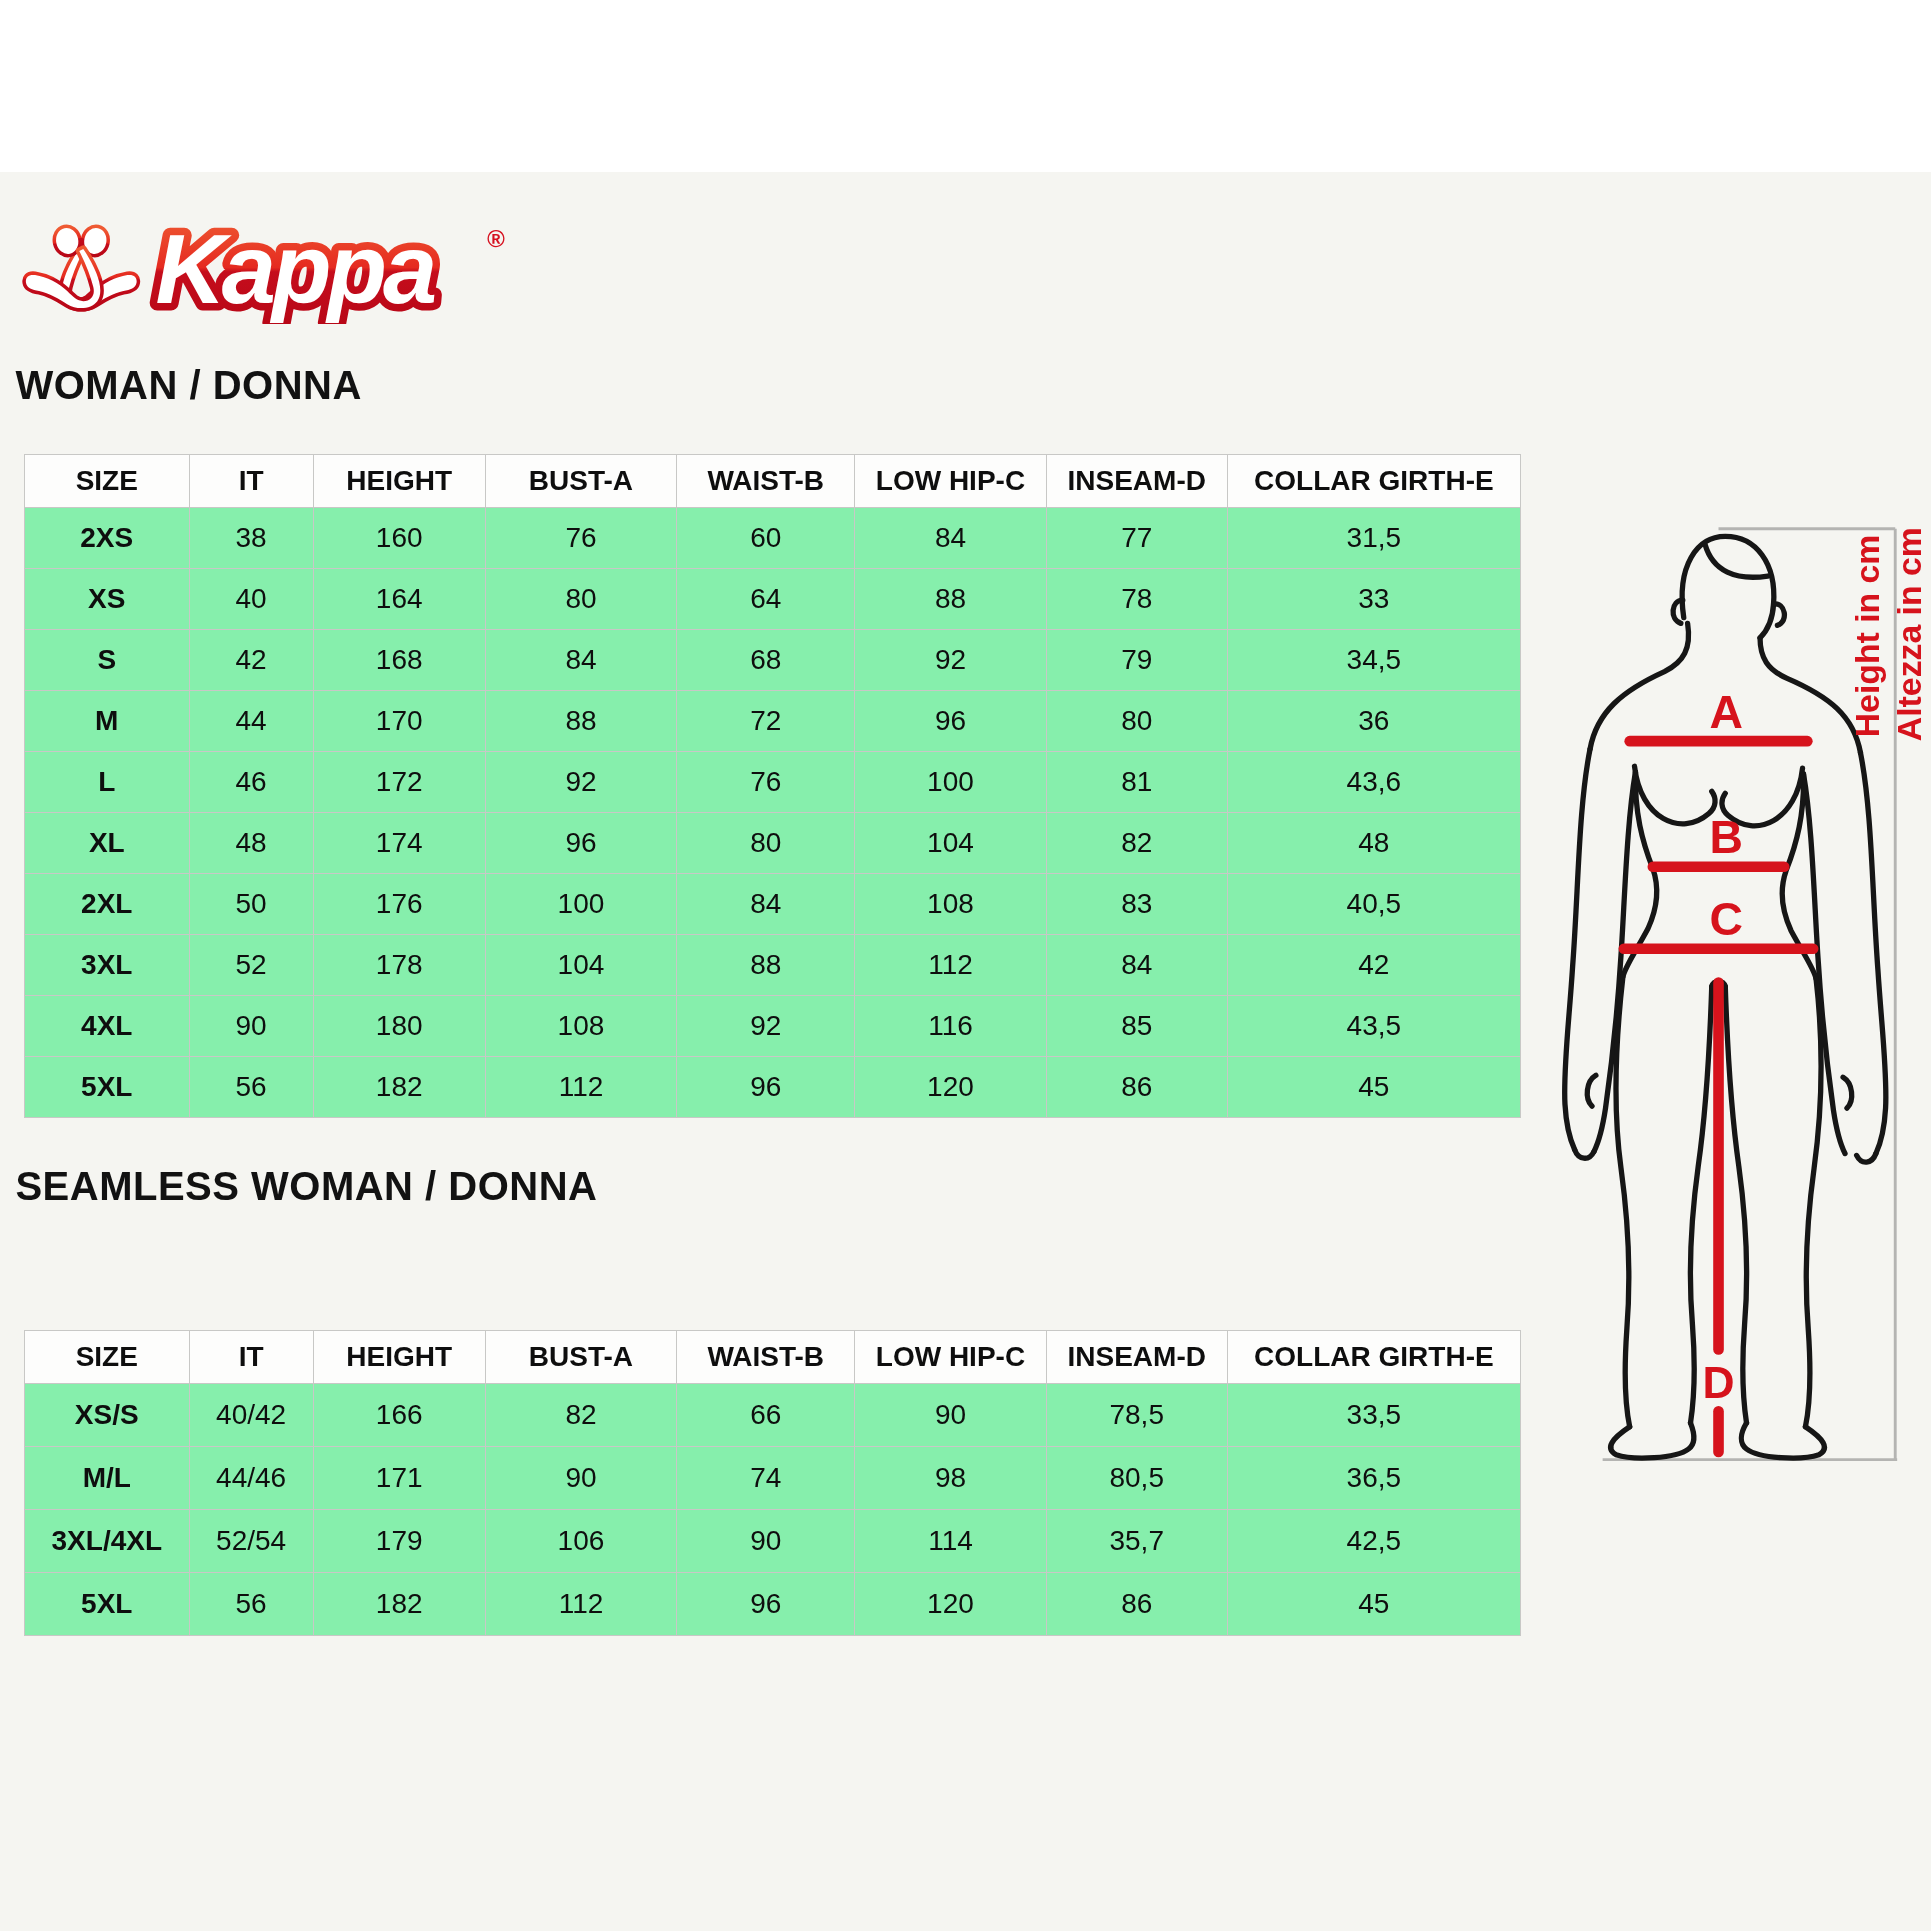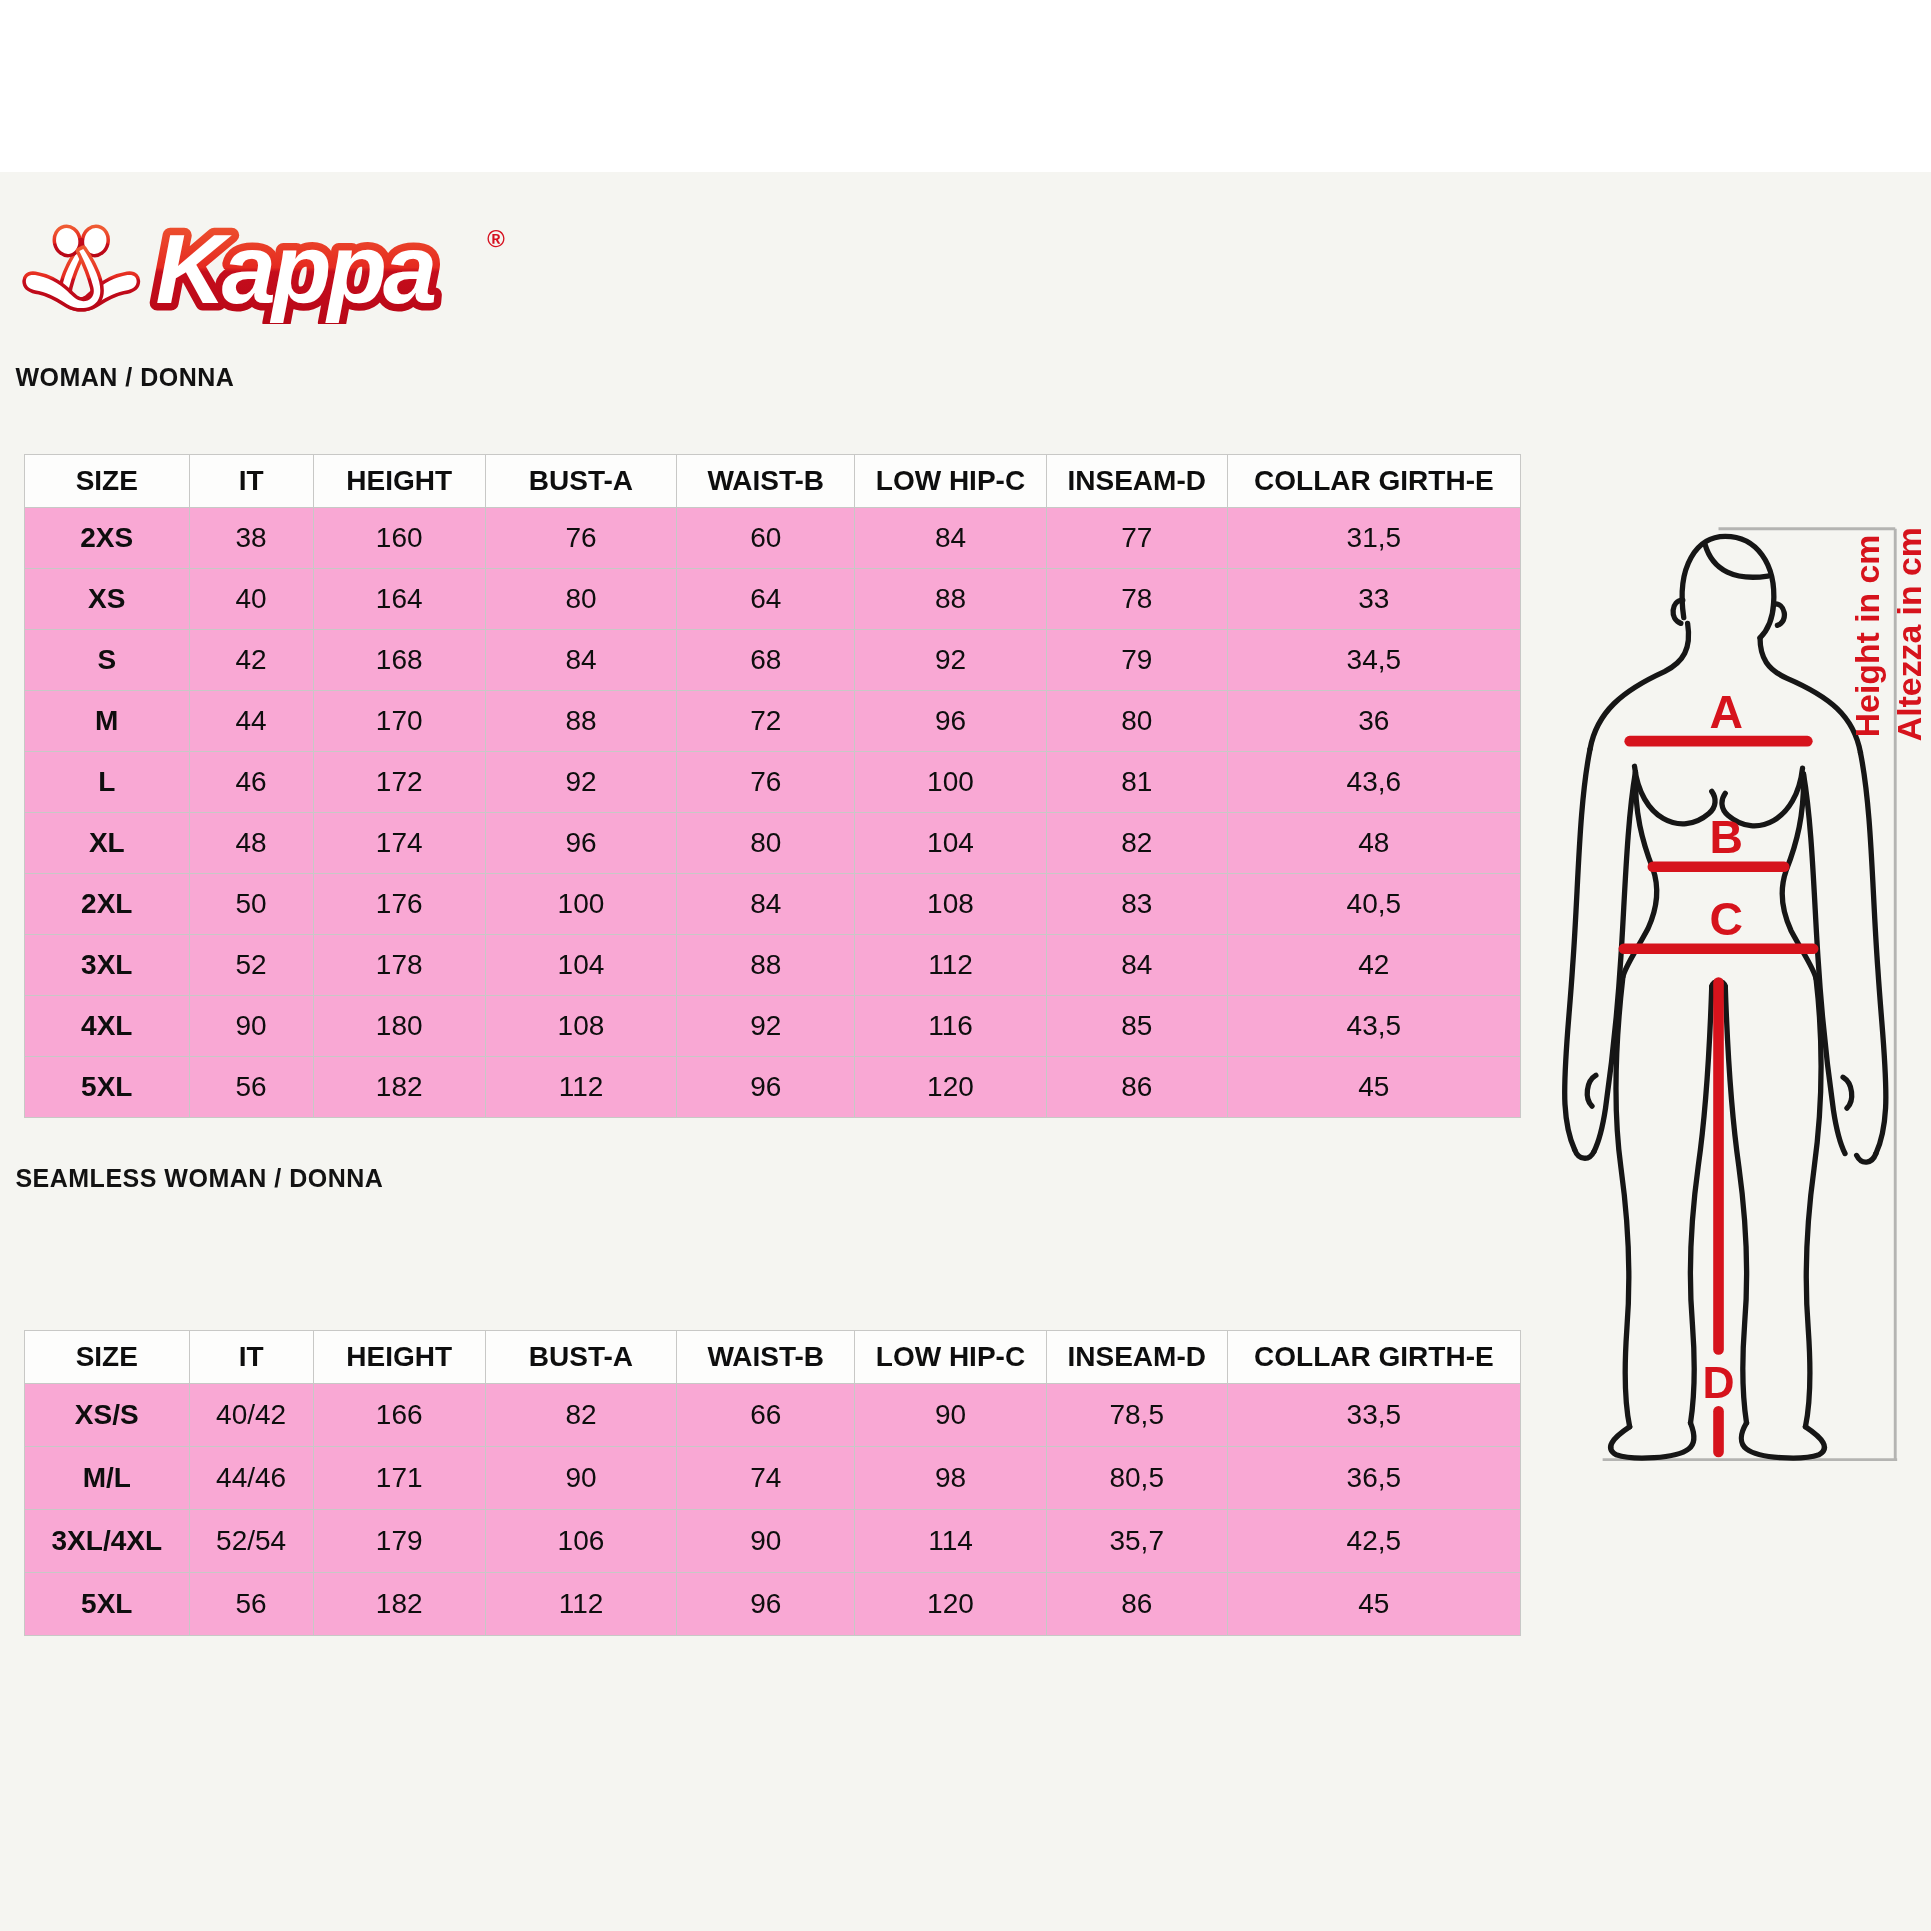--- a/index.html
+++ b/index.html
@@ -6,28 +6,28 @@
   body{
     width:1931px;height:1931px;overflow:hidden;position:relative;
     background:#f5f5f1;
     font-family:"Liberation Sans", sans-serif;
     color:#111;
   }
   .topband{position:absolute;left:0;top:0;width:1931px;height:172px;background:#ffffff;}
   .logo{position:absolute;left:17.4px;top:210px;width:502px;height:114px;font-style:italic;}
   .sec-title{
     position:absolute;left:15.4px;margin:0;
-    font-size:25px;font-weight:bold;letter-spacing:0.5px;color:#121212;
+    font-size:40px;font-weight:bold;letter-spacing:0.5px;color:#121212;
   }
   #title-woman{top:363px;}
   #title-seamless{top:1164px;}
   table.st{
     position:absolute;left:24px;width:1497px;
     border-collapse:collapse;table-layout:fixed;
-    background:#f9a8d4;
+    background:#86efac;
   }
   #table-woman{top:454px;}
   #table-seamless{top:1330px;}
   table.st th,table.st td{
     border:1px solid #c8c8c6;text-align:center;vertical-align:middle;
     font-size:28px;padding:0 3.9px;color:#0e0e0e;
   }
   table.st th{height:52px;font-weight:bold;background:#fdfdfc;}
   table.st td{height:60px;font-weight:normal;}
   table.st td.size{font-weight:bold;}

